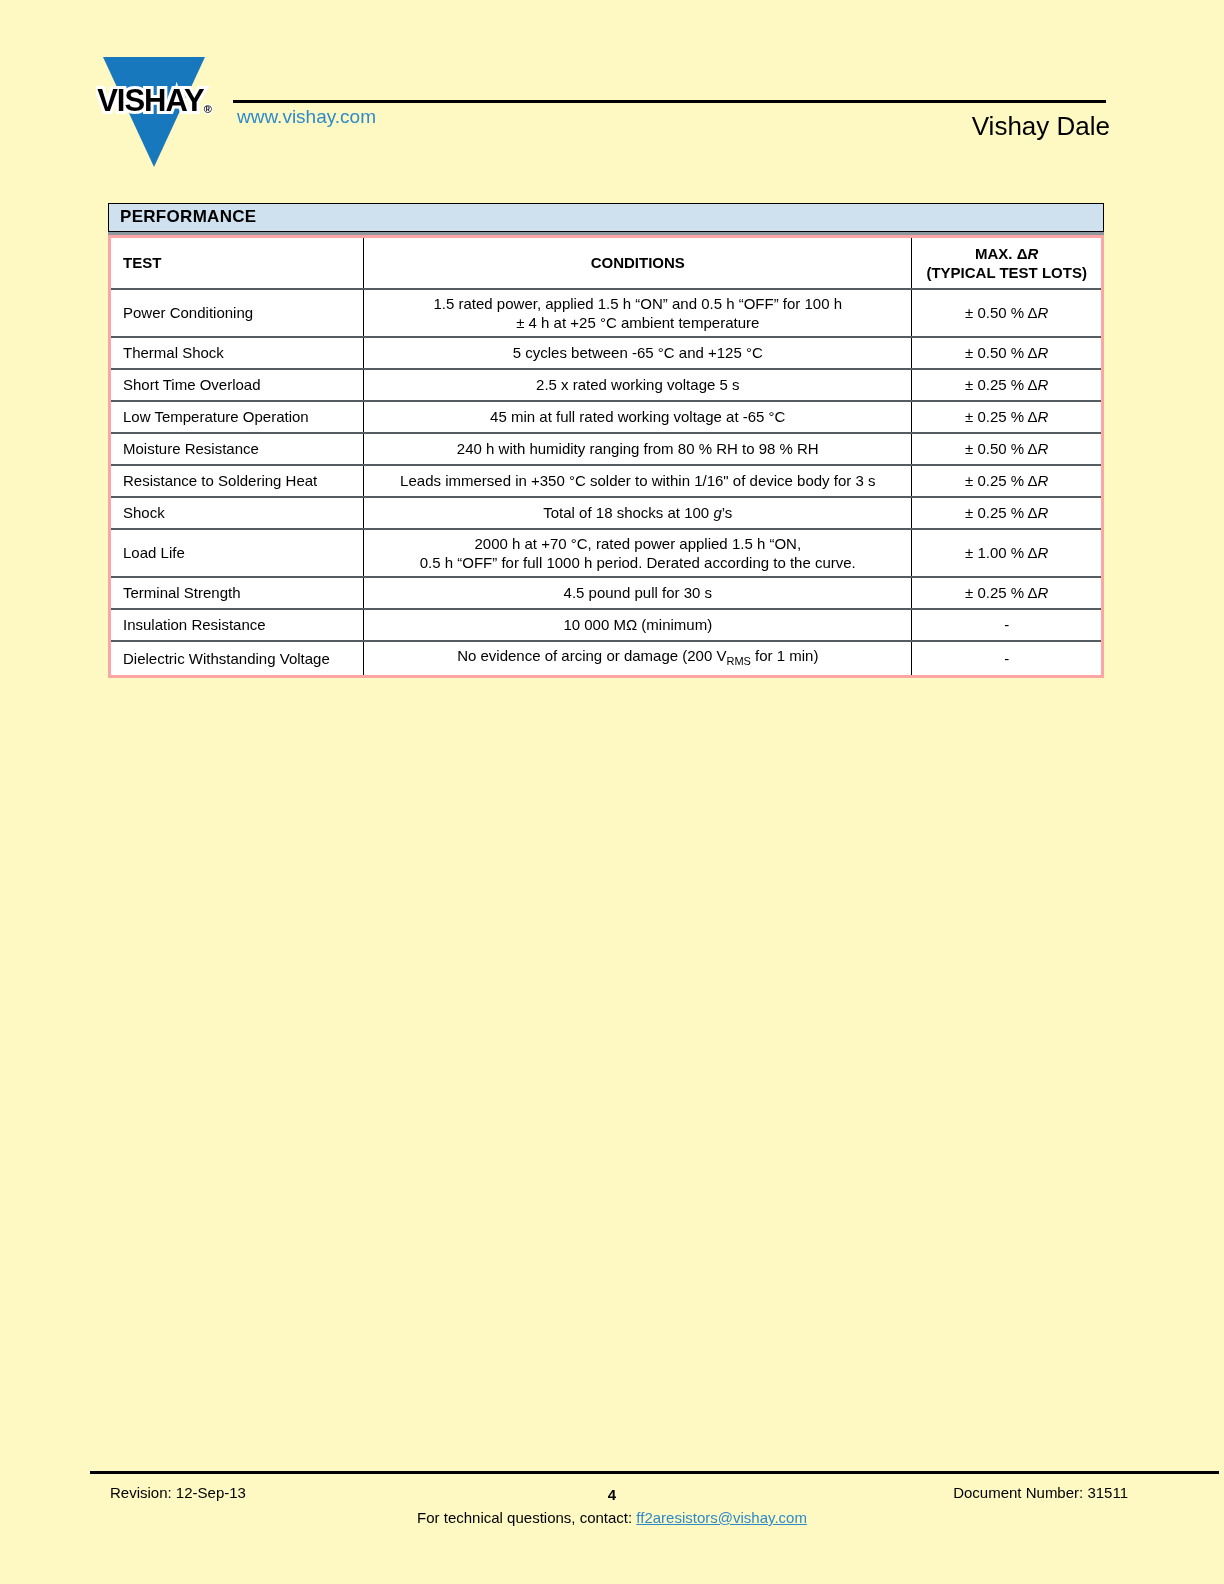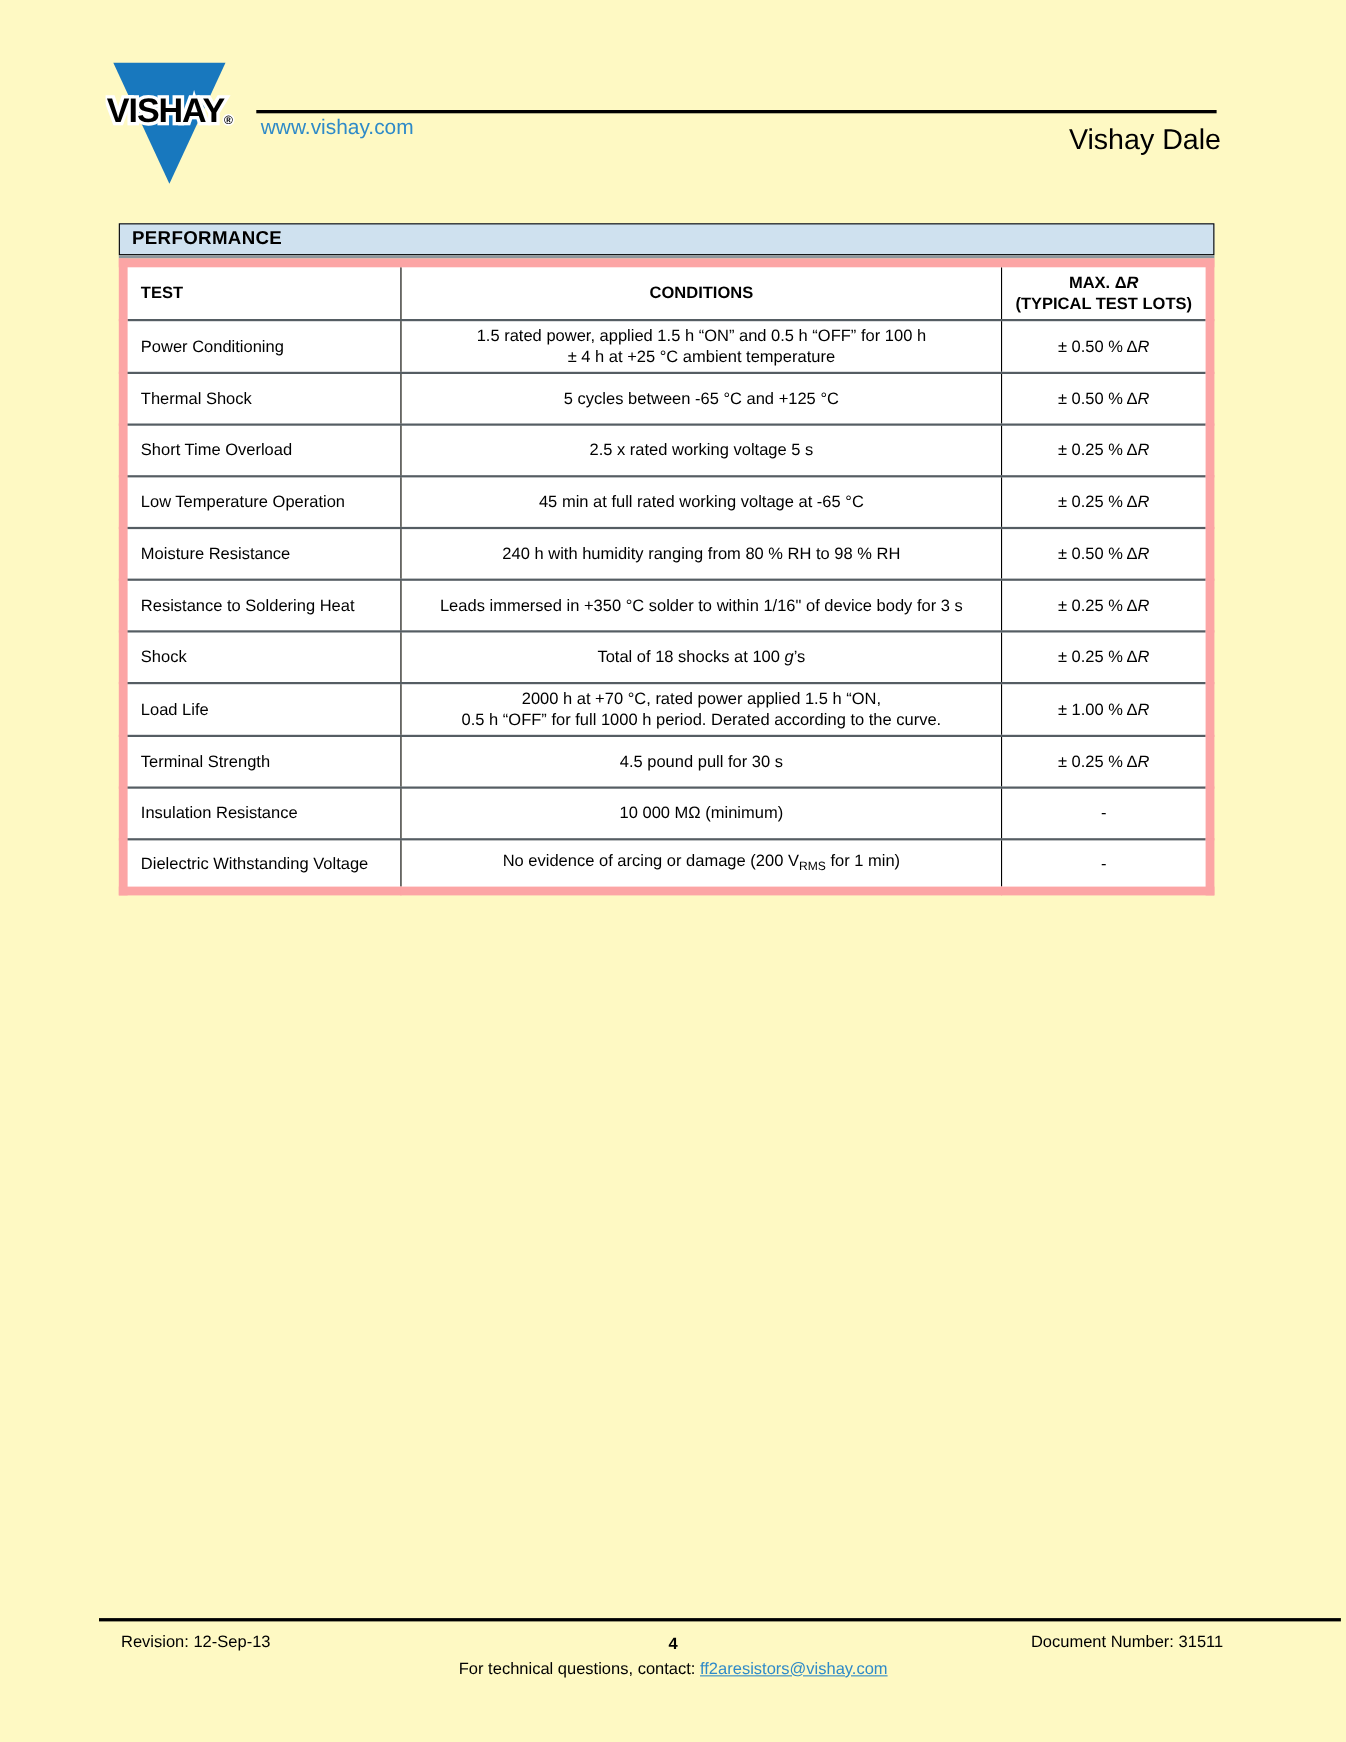--- a/index.html
+++ b/index.html
@@ -40,44 +40,44 @@
   .table-wrap{position:absolute;left:108px;top:174px;width:996px;}
   .perf-bar{
     background:var(--section-header-bg);
     border:1px solid #000;
     font-weight:bold;font-size:17px;
     padding:3px 0 4px 11px;letter-spacing:.3px;margin-top:29px;
   }
   .gray-sep{height:3px;background:#8e979e;}
   table.perf{
     width:100%;border-collapse:collapse;table-layout:fixed;
-    border:8px solid #fca5a5;
+    border:3px solid #fca5a5;
   }
   table.perf tr{border-bottom:2px solid var(--grid-gray);}
   table.perf tbody tr:last-child{border-bottom:2px solid #000;}
   table.perf th, table.perf td{
     border-left:1px solid #000;border-right:1px solid #000;
     font-size:15px;vertical-align:middle;
     background:#fff;
   }
   table.perf th{height:52px;font-weight:bold;text-align:center;line-height:19px;}
   table.perf th.test-h{text-align:left;padding-left:12px;}
-  table.perf td{height:47px;line-height:19px;}
+  table.perf td{height:32px;line-height:19px;}
   td.test{text-align:left;padding:4px 8px 4px 12px;}
   td.cond{text-align:center;padding:4px 10px;}
   td.max{text-align:center;padding:4px 6px;white-space:nowrap;}
   td.cond sub, td.max sub{font-size:11px;}
   .col-test{width:25.6%;}
   .col-cond{width:55.2%;}
   .col-max{width:19.2%;}
   
   .footer-rule{position:absolute;left:90px;right:5px;top:1471px;height:3px;background:#000;}
   .revision{position:absolute;left:110px;top:1484px;font-size:15px;}
   .page-num{position:absolute;left:0;width:100%;top:1486px;text-align:center;font-size:15px;font-weight:bold;}
-  .doc-num{position:absolute;right:112px;top:1484px;font-size:15px;}
+  .doc-num{position:absolute;right:96px;top:1484px;font-size:15px;}
   .contact-line{position:absolute;left:0;width:100%;top:1509px;text-align:center;font-size:15px;}
   .disclaimer{position:absolute;left:0;width:100%;top:1532px;text-align:center;font-size:15.5px;line-height:18px;}
   a.blue-link{color:var(--link-blue);text-decoration:underline;}
   .ital{font-style:italic;}
 </style>
 </head>
 <body>
 
 <div class="page">
 

